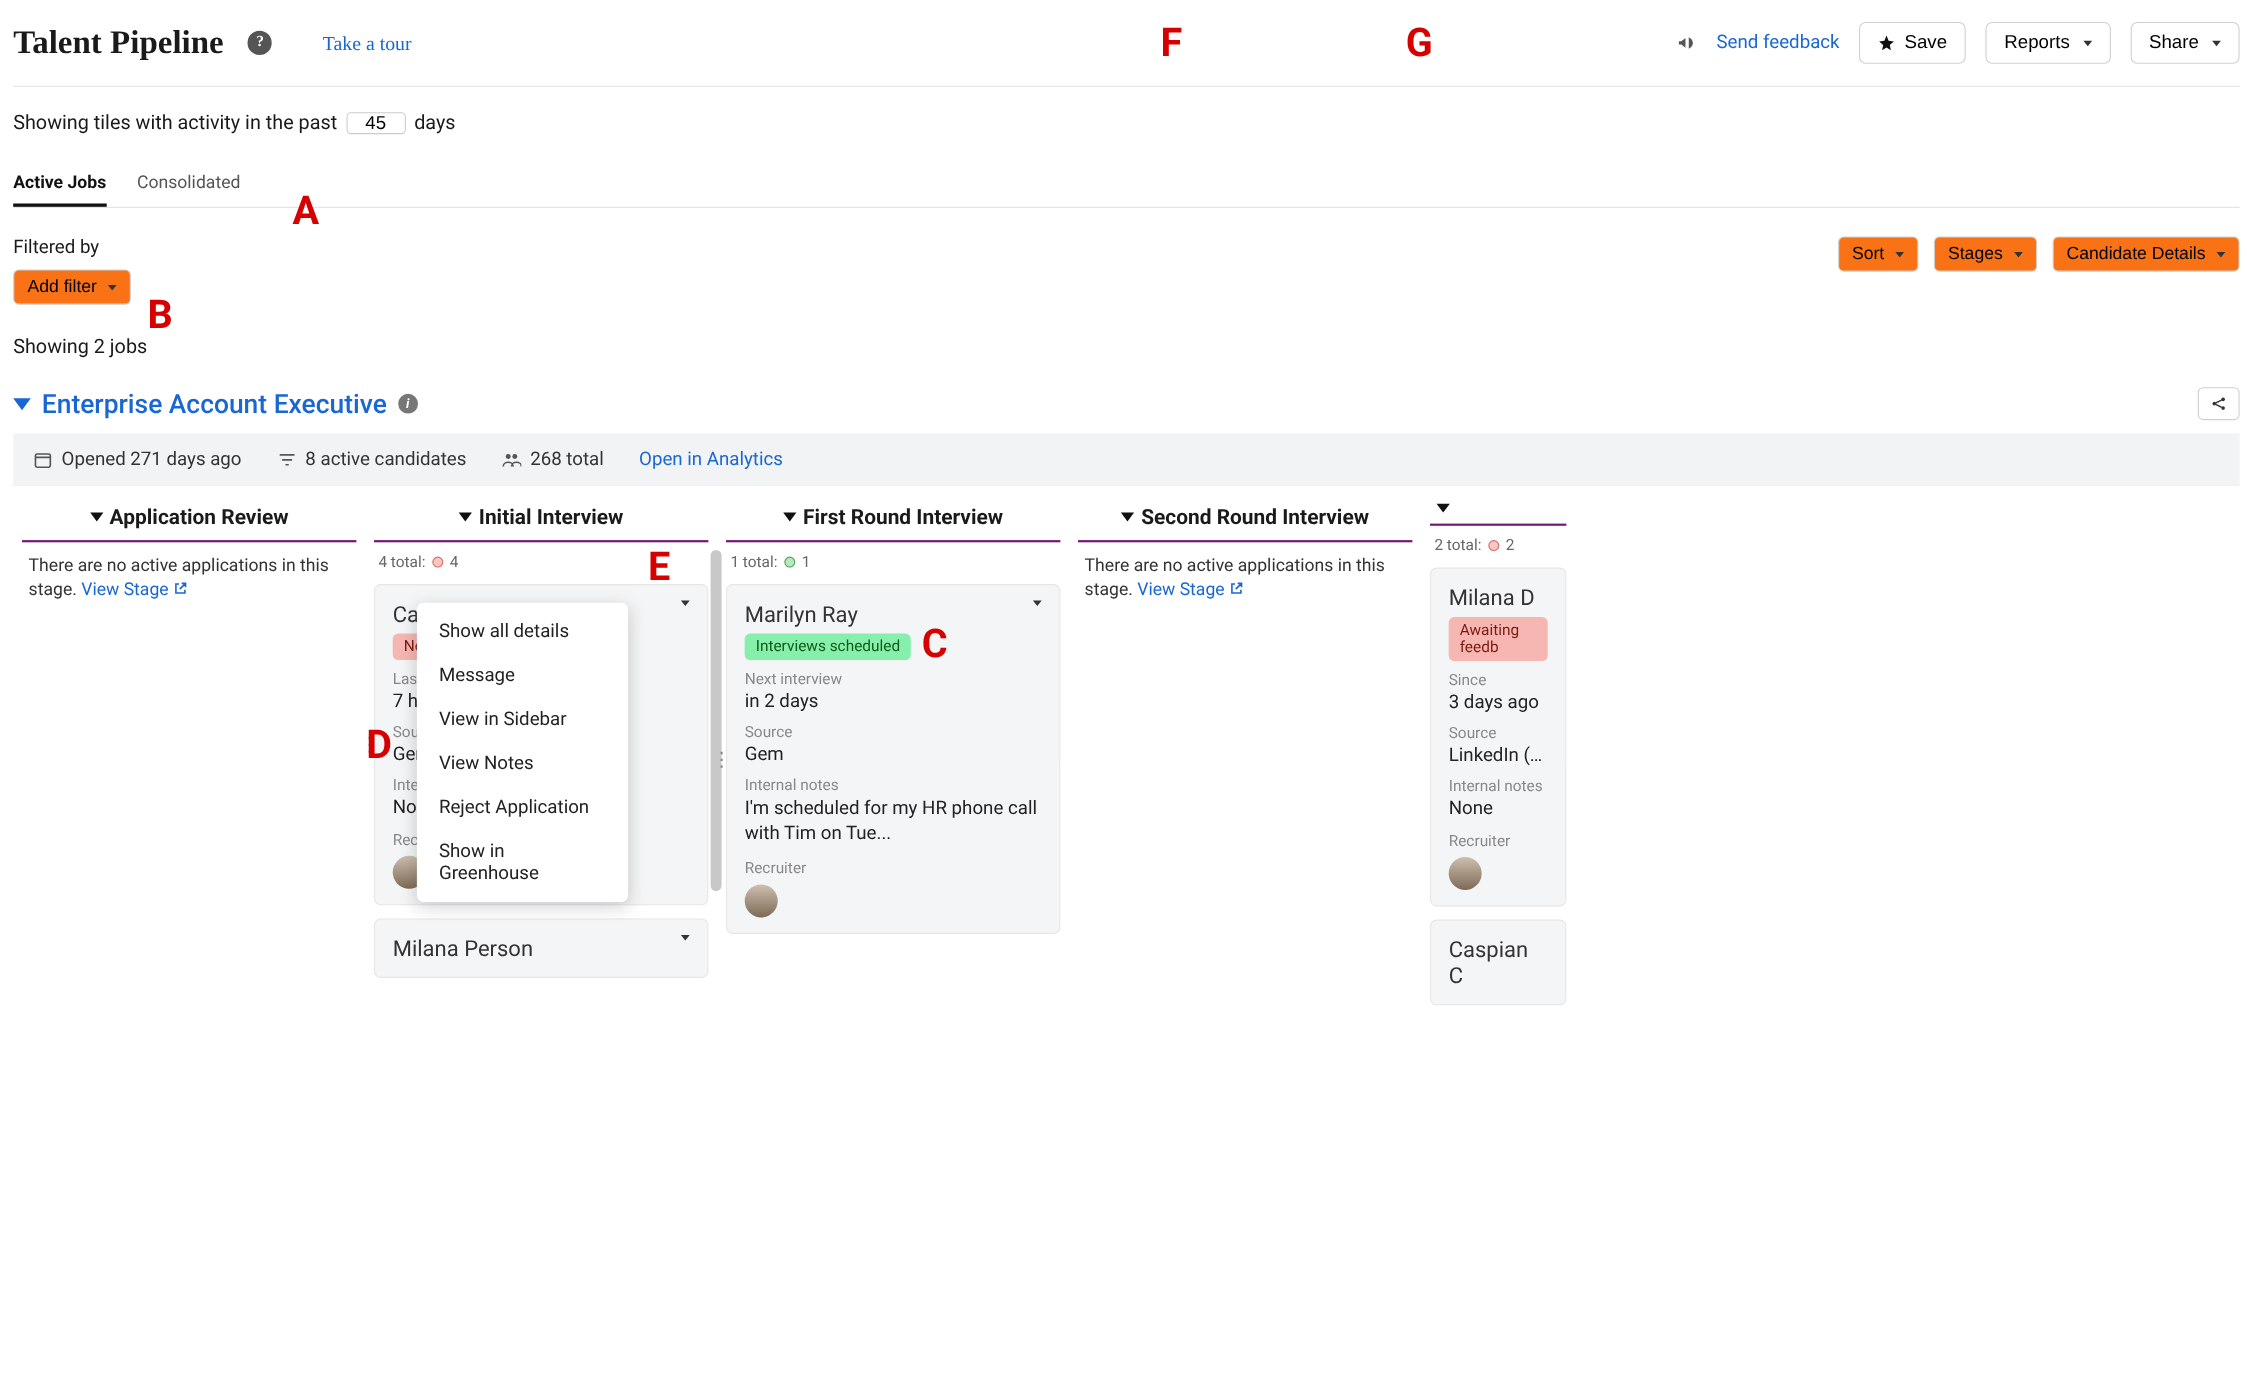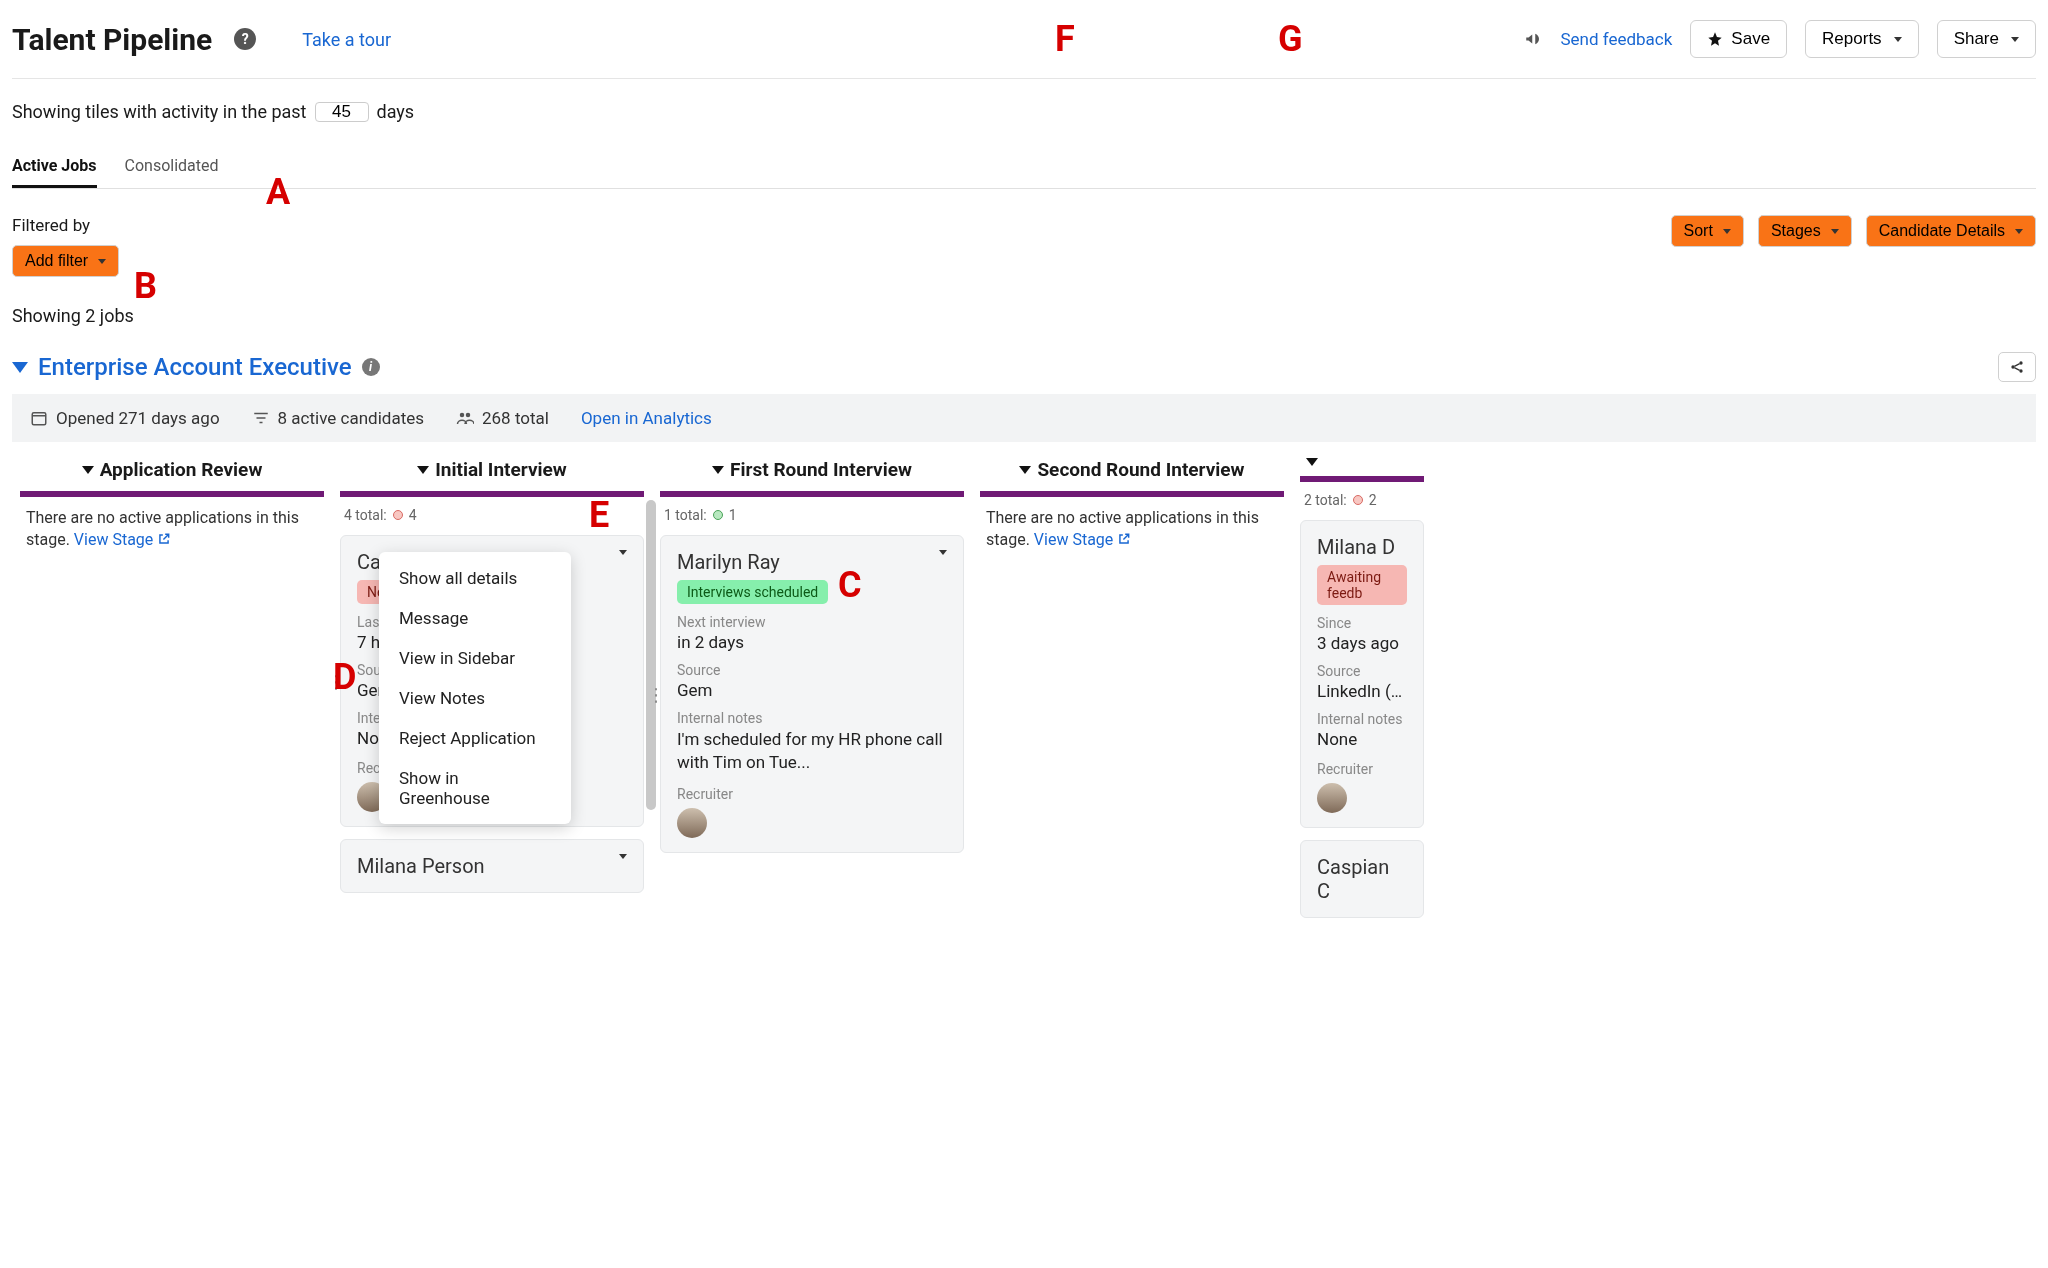--- a/index.html
+++ b/index.html
@@ -10,21 +10,21 @@
   font-size: 15px;
 }
 .container { padding: 10px 12px; max-width: 2048px; }
 .header-row {
   display: flex;
   align-items: center;
   justify-content: space-between;
   padding: 10px 0 20px;
   border-bottom: 1px solid #e5e5e5;
 }
-.header-left { display: flex; align-items: center; gap: 16px; }
+.header-left { display: flex; align-items: center; gap: 16px; font-family: Liberation Serif, serif; }
 .page-title { font-size: 30px; font-weight: 700; }
 .help-icon {
   display: inline-flex; align-items:center; justify-content:center;
   width: 22px; height: 22px; border-radius: 50%;
   background:#555; color:#fff; font-weight:700; font-size:14px;
   margin-left:6px;
 }
 .take-tour { color:#1967d2; font-size:18px; text-decoration:none; margin-left:30px; }
 .header-right { display:flex; align-items:center; gap:18px; }
 .link { color:#1967d2; text-decoration:none; font-size:17px; }
@@ -60,21 +60,21 @@
   background:#f2f3f4; padding:14px 18px; margin-top:12px; display:flex; gap:32px;
   align-items:center; font-size:17px; color:#333;
 }
 .meta-item { display:flex; align-items:center; gap:8px; }
 .icon-cal, .icon-filter, .icon-people { width:18px;height:18px; }
 .board { display:flex; gap:0; margin-top:0; overflow:hidden; }
 .col { width:320px; flex-shrink:0; padding:0 8px; }
 .col:last-child { width:200px; }
 .col-title {
   font-size:19px; font-weight:700; text-align:center; padding:16px 0 10px;
-  border-bottom:6px solid #701a75; display:flex; align-items:center; justify-content:center; gap:6px;
+  border-bottom:2px solid #701a75; display:flex; align-items:center; justify-content:center; gap:6px;
 }
 .chev-dn { width:0;height:0;border-left:6px solid transparent;border-right:6px solid transparent;border-top:8px solid #111;}
 .col-sub { font-size:14px; color:#666; margin-top:10px; display:flex; align-items:center; gap:6px; padding:0 4px;}
 .dot { width:10px;height:10px;border-radius:50%; display:inline-block;}
 .dot.red { background:#f8c7c2; border:1px solid #d86a63;}
 .dot.green { background:#b7e8bf; border:1px solid #4aa258;}
 .empty-text { font-size:16px; color:#333; padding:10px 6px 0; line-height:1.4;}
 .view-stage { color:#1967d2; text-decoration:none; }
 .card {
   background:#f4f5f6; border:1px solid #e4e6e8; border-radius:6px;

